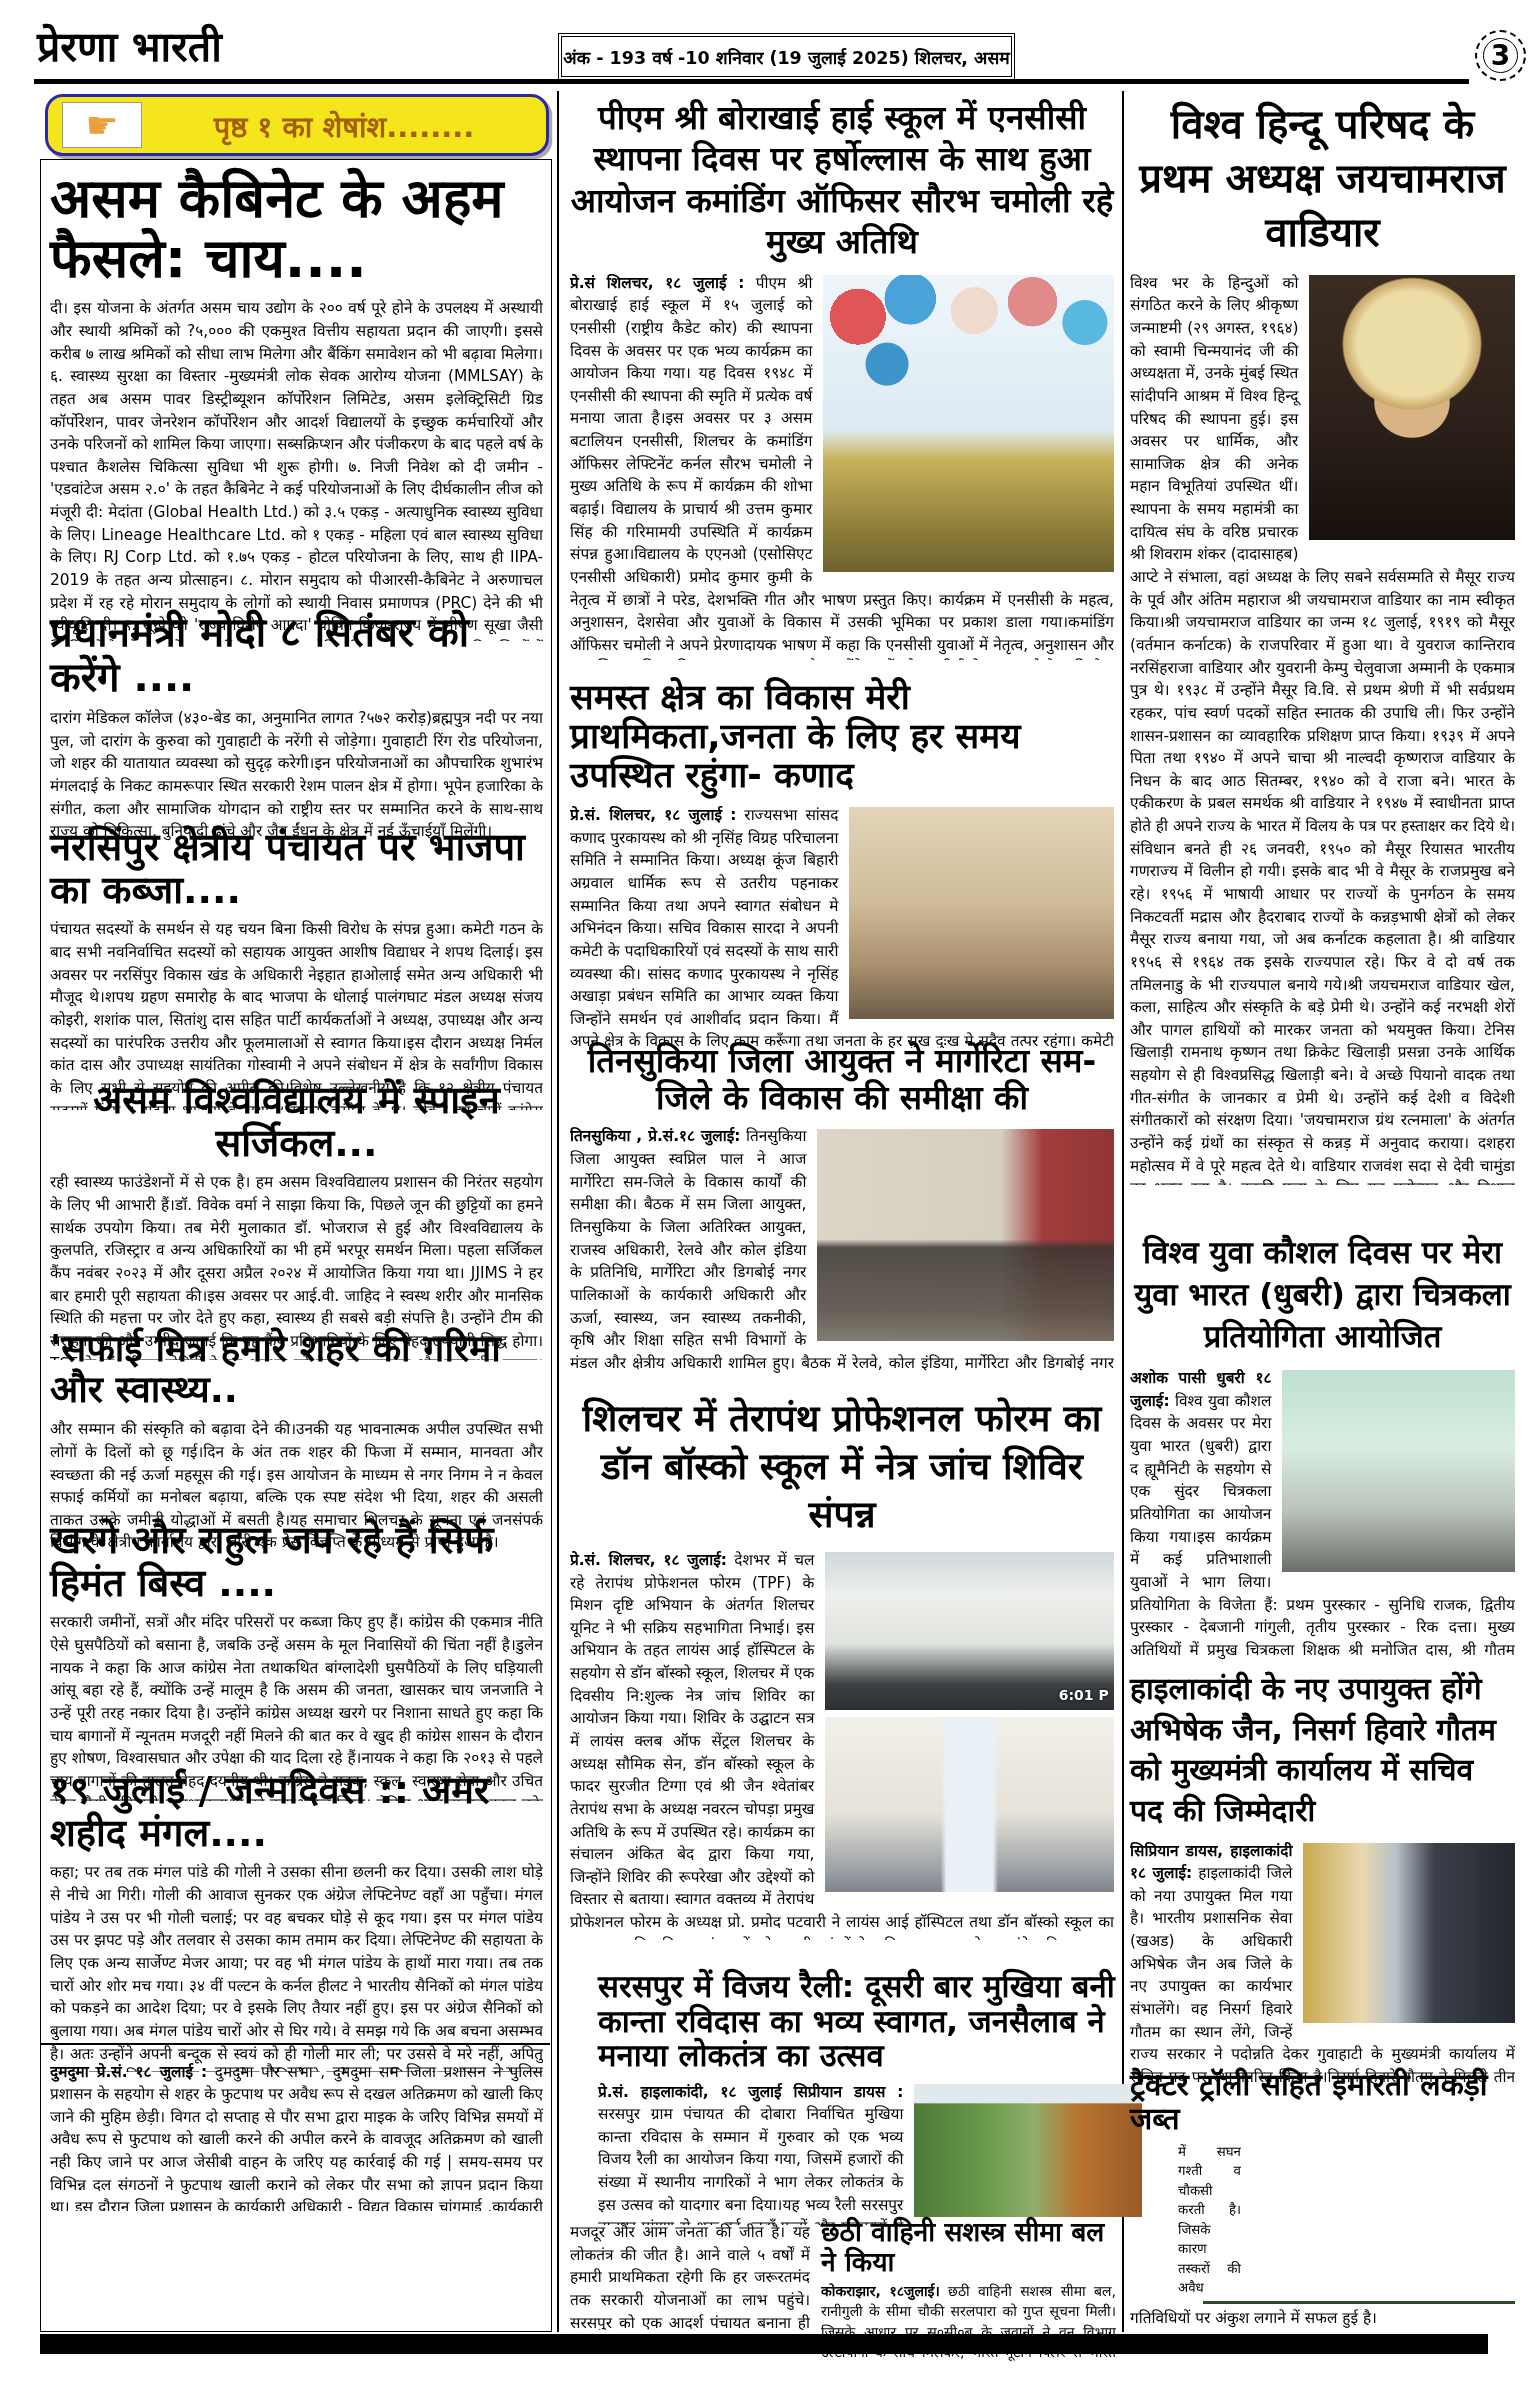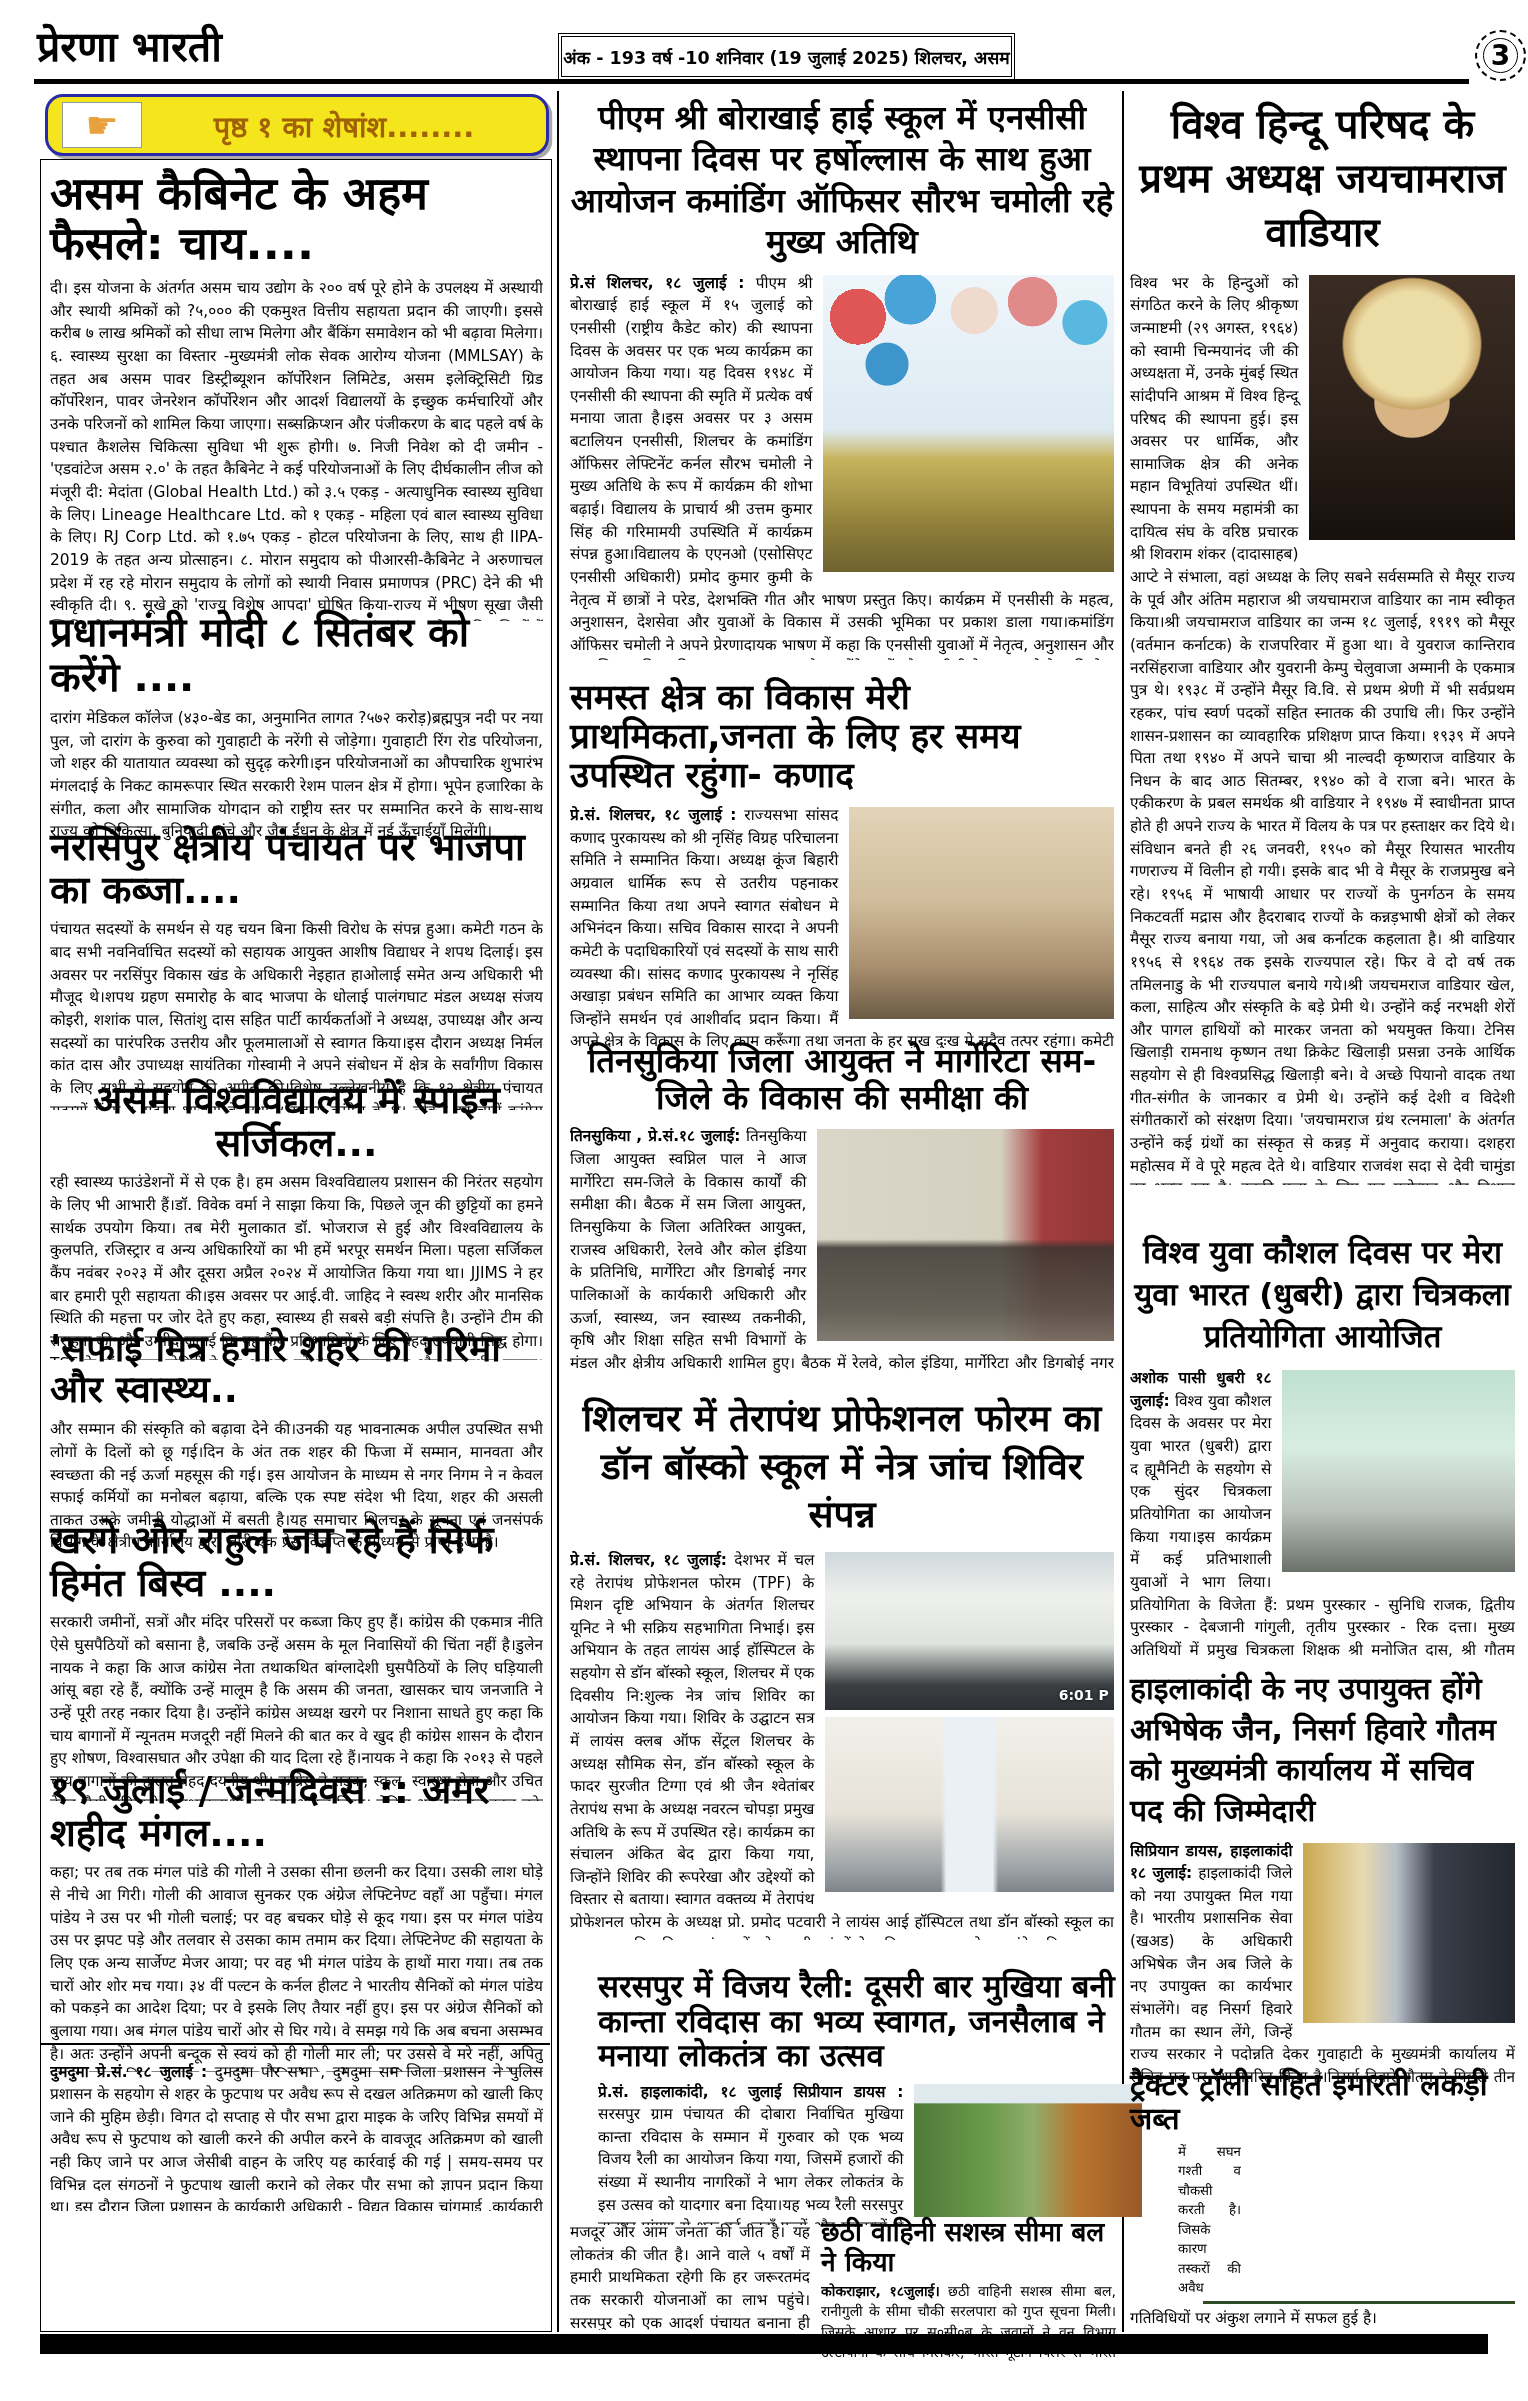--- a/index.html
+++ b/index.html
@@ -87,21 +87,21 @@
   <div class="abs botbar" style="left:40px;top:2334px;width:1448px;height:20px;"></div>
 
   <div class="abs banner" style="left:45px;top:94px;width:504px;height:62px;">
     <div class="fingerbox">
       <span class="finger">☛</span>
     </div>
     <div class="btxt">पृष्ठ १ का शेषांश........</div>
   </div>
 
   <div class="abs" style="left:50px;top:169px;width:493px;">
-    <div class="hl" style="font-size:45px;">असम कैबिनेट के अहम फैसले: चाय....</div>
+    <div class="hl" style="font-size:54px;">असम कैबिनेट के अहम फैसले: चाय....</div>
     <div class="bt" style="height:344px;margin-top:7.4px;">दी। इस योजना के अंतर्गत असम चाय उद्योग के २०० वर्ष पूरे होने के उपलक्ष्य में अस्थायी और स्थायी श्रमिकों को ?५,००० की एकमुश्त वित्तीय सहायता प्रदान की जाएगी। इससे करीब ७ लाख श्रमिकों को सीधा लाभ मिलेगा और बैंकिंग समावेशन को भी बढ़ावा मिलेगा। ६. स्वास्थ्य सुरक्षा का विस्तार -मुख्यमंत्री लोक सेवक आरोग्य योजना (MMLSAY) के तहत अब असम पावर डिस्ट्रीब्यूशन कॉर्पोरेशन लिमिटेड, असम इलेक्ट्रिसिटी ग्रिड कॉर्पोरेशन, पावर जेनरेशन कॉर्पोरेशन और आदर्श विद्यालयों के इच्छुक कर्मचारियों और उनके परिजनों को शामिल किया जाएगा। सब्सक्रिप्शन और पंजीकरण के बाद पहले वर्ष के पश्चात कैशलेस चिकित्सा सुविधा भी शुरू होगी। ७. निजी निवेश को दी जमीन - 'एडवांटेज असम २.०' के तहत कैबिनेट ने कई परियोजनाओं के लिए दीर्घकालीन लीज को मंजूरी दी: मेदांता (Global Health Ltd.) को ३.५ एकड़ - अत्याधुनिक स्वास्थ्य सुविधा के लिए। Lineage Healthcare Ltd. को १ एकड़ - महिला एवं बाल स्वास्थ्य सुविधा के लिए। RJ Corp Ltd. को १.७५ एकड़ - होटल परियोजना के लिए, साथ ही IIPA-2019 के तहत अन्य प्रोत्साहन। ८. मोरान समुदाय को पीआरसी-कैबिनेट ने अरुणाचल प्रदेश में रह रहे मोरान समुदाय के लोगों को स्थायी निवास प्रमाणपत्र (PRC) देने की भी स्वीकृति दी। ९. सूखे को 'राज्य विशेष आपदा' घोषित किया-राज्य में भीषण सूखा जैसी स्थिति को देखते हुए इसे 'राज्य विशिष्ट आपदा' घोषित किया गया। इससे प्रभावित जिलों में राज्य आपदा प्रतिक्रिया कोष (SDRF) के मानदंडों के अनुसार मुआवजा एवं राहत वितरण का मार्ग प्रशस्त होगा।</div>
   </div>
 
   <div class="abs" style="left:50px;top:610px;width:493px;">
     <div class="hl" style="font-size:40px;">प्रधानमंत्री मोदी ८ सितंबर को करेंगे ....</div>
     <div class="bt" style="height:153px;margin-top:7.4px;">दारांग मेडिकल कॉलेज (४३०-बेड का, अनुमानित लागत ?५७२ करोड़)ब्रह्मपुत्र नदी पर नया पुल, जो दारांग के कुरुवा को गुवाहाटी के नरेंगी से जोड़ेगा। गुवाहाटी रिंग रोड परियोजना, जो शहर की यातायात व्यवस्था को सुदृढ़ करेगी।इन परियोजनाओं का औपचारिक शुभारंभ मंगलदाई के निकट कामरूपार स्थित सरकारी रेशम पालन क्षेत्र में होगा। भूपेन हजारिका के संगीत, कला और सामाजिक योगदान को राष्ट्रीय स्तर पर सम्मानित करने के साथ-साथ राज्य को चिकित्सा, बुनियादी ढांचे और जैव ईंधन के क्षेत्र में नई ऊँचाईयाँ मिलेंगी।</div>
   </div>
 
   <div class="abs" style="left:50px;top:826px;width:493px;">
     <div class="hl" style="font-size:38px;">नरसिंपुर क्षेत्रीय पंचायत पर भाजपा का कब्जा....</div>

